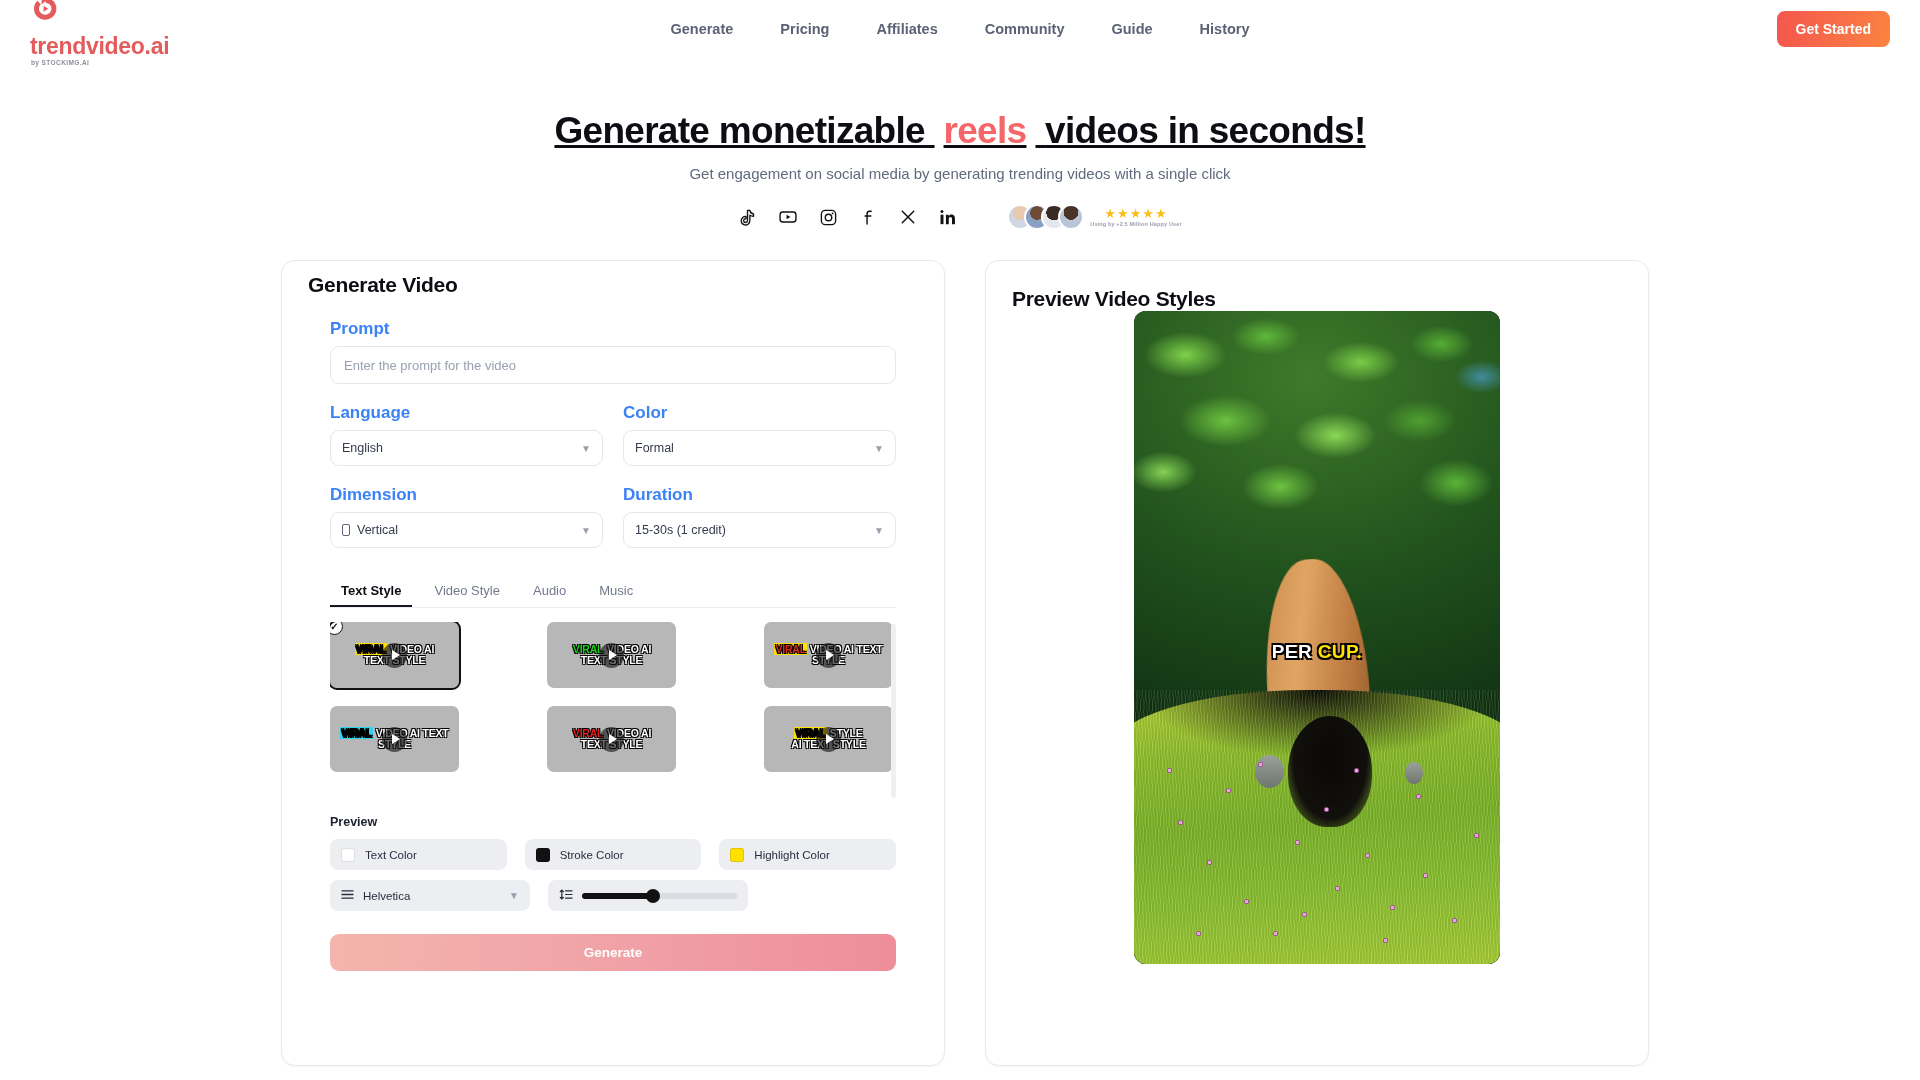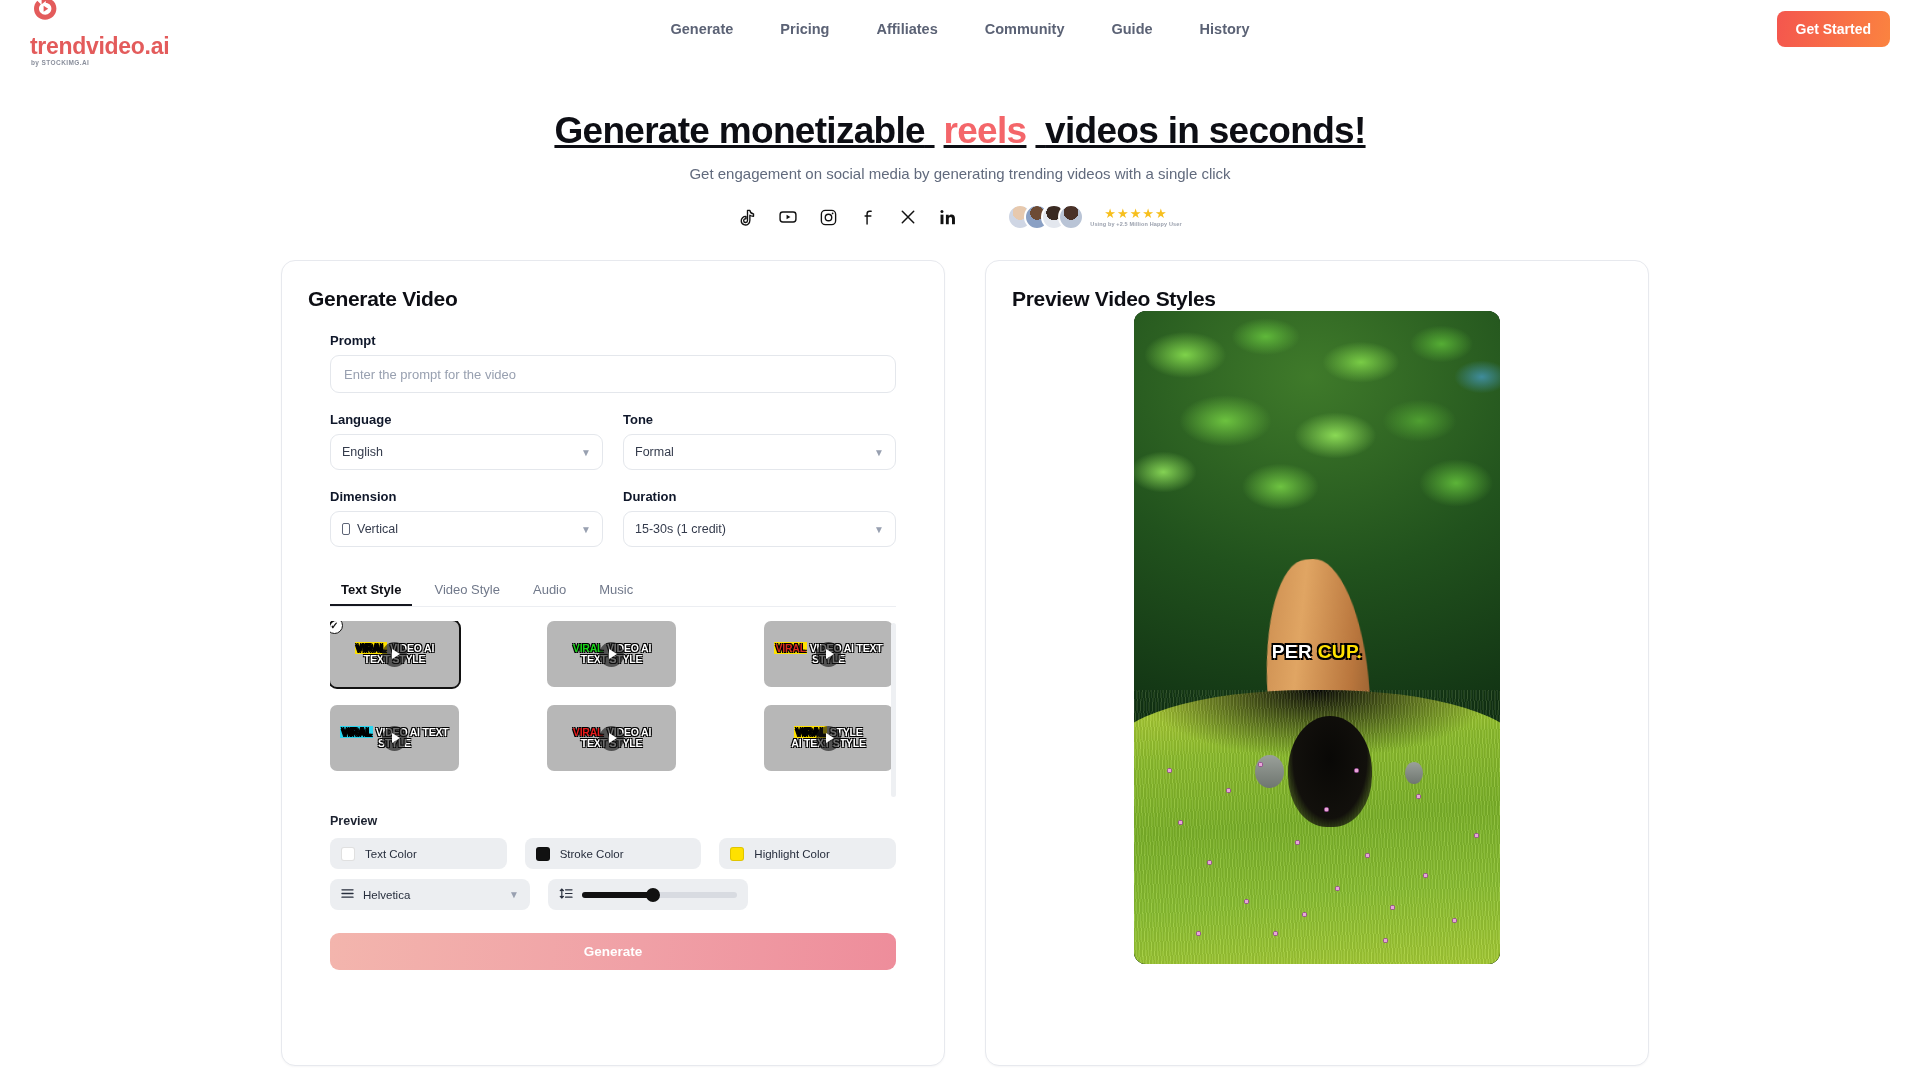--- a/index.html
+++ b/index.html
@@ -89,30 +89,30 @@
   .main {
     display: flex; justify-content: center; gap: 40px;
     margin-top: 30px;
   }
   .card {
     background: #fff;
     border: 1px solid #e7e9ee;
     border-radius: 14px;
     box-shadow: 0 1px 2px rgba(16,24,40,.04);
   }
-  .card-gen { width: 664px; height: 806px; padding: 26px 26px 0; margin-left: 10px; }
+  .card-gen { width: 664px; height: 806px; padding: 12px 26px 0; margin-left: 10px; }
   .card-prev { width: 664px; height: 806px; padding: 26px; }
   .card-title {
     font-size: 21px; font-weight: 700; color: #0d0e14;
     letter-spacing: -.3px;
   }
 
   .form { padding: 0 22px; margin-top: 22px; }
   .f-label {
-    font-size: 13px; font-weight: 600; color: #0f172a; margin-bottom: 7px;
+    font-size: 17px; font-weight: 600; color: #3b82f6; margin-bottom: 7px;
   }
   .f-input {
     width: 100%; height: 38px;
     border: 1px solid #e4e7ec; border-radius: 9px;
     padding: 0 13px; font-size: 13px; color: #1c2230;
     font-family: "Liberation Sans", sans-serif; outline: none;
   }
   .f-input::placeholder { color: #98a0b0; }
   .row2 { display: flex; gap: 20px; margin-top: 19px; }
   .col { flex: 1; }
@@ -436,21 +436,21 @@
         <div class="col">
           <div class="f-label">Language</div>
           <div class="select">
             <span class="val">
                 <span>English</span>
               </span>
             <span class="chev">▼</span>
           </div>
         </div>
         <div class="col">
-          <div class="f-label">Tone</div>
+          <div class="f-label">Color</div>
           <div class="select">
             <span class="val">
                 <span>Formal</span>
               </span>
             <span class="chev">▼</span>
           </div>
         </div>
       </div>
 
       <div class="row2">

